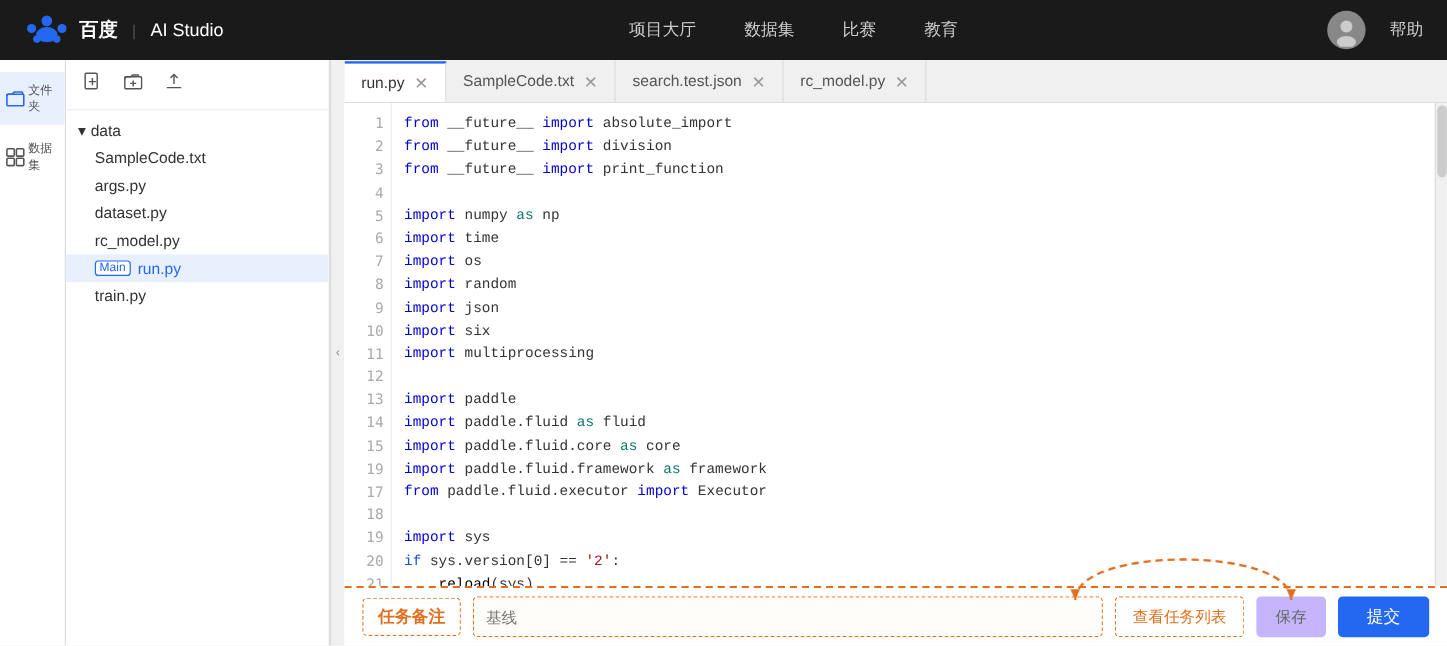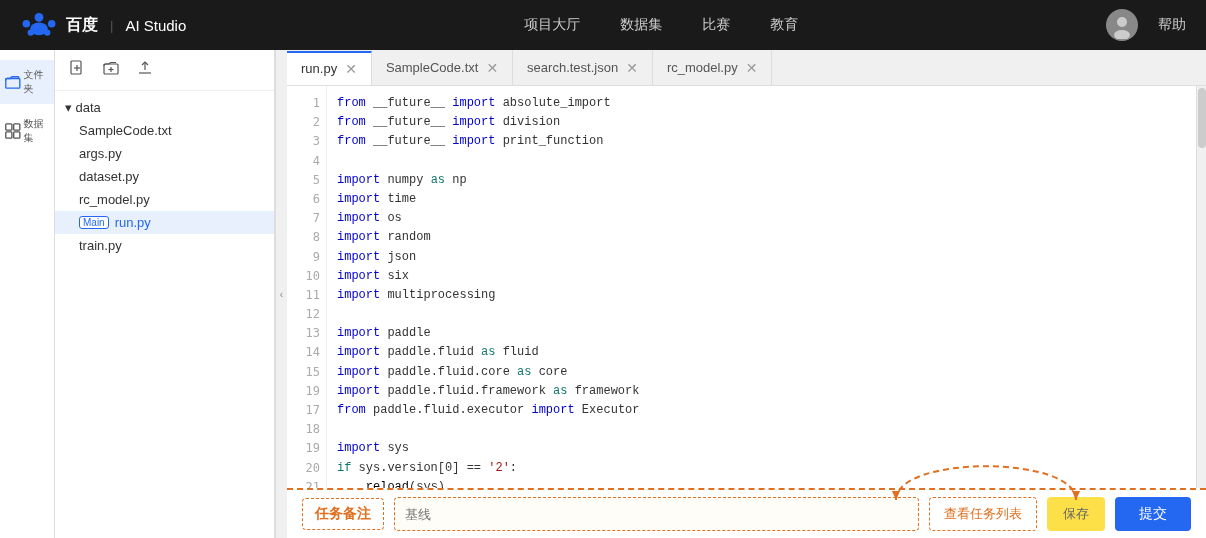--- a/index.html
+++ b/index.html
@@ -218,21 +218,21 @@
       padding: 8px 10px;
       font-family: 'Consolas', 'Courier New', monospace;
       font-size: 12px;
       line-height: 1.6;
       white-space: pre;
       color: #333;
     }
     .kw-from { color: #0000cd; font-weight: 500; }
     .kw-import { color: #0000cd; font-weight: 500; text-align: right; }
     .kw-as { color: #0f766e; }
-    .kw-if { color: #0f766e; }
+    .kw-if { color: #1d4ed8; }
     .fn-name { color: #000000; }
     .str-val { color: #a31515; }
 
     
     .editor-scrollbar {
       width: 10px;
       background: #f0f0f0;
       border-left: 1px solid #ddd;
       display: flex;
       flex-direction: column;
@@ -291,21 +291,21 @@
       background: #fff;
       border: 1.5px dashed #e07020;
       color: #e07020;
       padding: 7px 14px;
       border-radius: 4px;
       cursor: pointer;
       font-size: 13px;
       white-space: nowrap;
     }
     .btn-save {
-      background: #fde047;
+      background: #c4b5fd;
       border: none;
       color: #666;
       padding: 8px 16px;
       border-radius: 4px;
       cursor: pointer;
       font-size: 13px;
     }
     .btn-submit {
       background: #2468f2;
       border: none;

